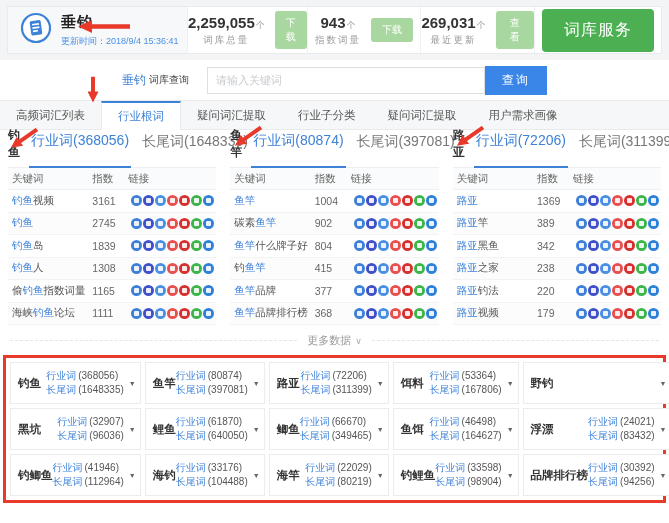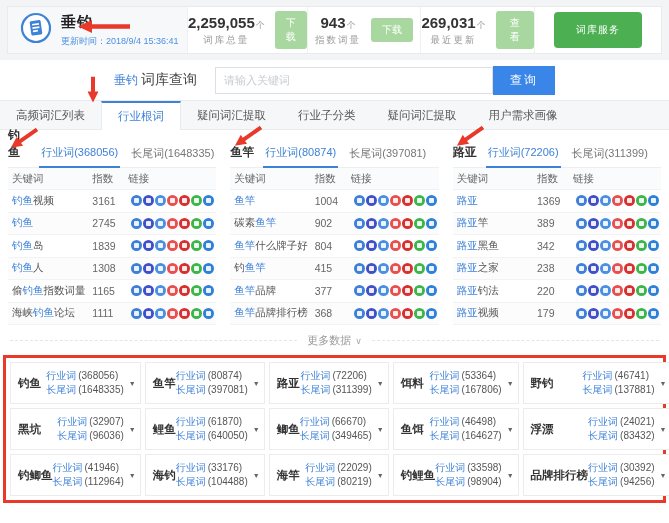--- a/index.html
+++ b/index.html
@@ -10,38 +10,38 @@
   .hsec{display:flex;align-items:center;justify-content:center;border-right:1px solid #eef0f2}
   .logo-sec{width:180px;background:#f7f8fa;justify-content:flex-start;padding-left:12px;gap:9px}
   .title{font-size:15px;font-weight:bold;color:#222;letter-spacing:1px}
   .upd{font-size:9px;color:#4a90e2;margin-top:3px}
   .stat{flex:1}
   .num{font-size:15px;font-weight:bold;color:#333;text-align:center;white-space:nowrap}
   .unit{font-size:9px;color:#999;font-weight:normal;margin-left:1px}
   .slabel{font-size:9.5px;color:#999;margin-top:2px;text-align:center;letter-spacing:2px}
   .sbtn{background:#a8d7a0;color:#fff;border:none;font-size:10px;padding:5px 11px;border-radius:3px;margin-left:10px;cursor:pointer}
   .svc{width:126px;border-right:none}
-  .svc-btn{background:#4cb052;color:#fff;border:none;font-size:10px;padding:11px 22px;border-radius:4px;cursor:pointer;letter-spacing:1px}
+  .svc-btn{background:#4cb052;color:#fff;border:none;font-size:16px;padding:11px 22px;border-radius:4px;cursor:pointer;letter-spacing:1px}
   
   .searchrow{height:40px;display:flex;align-items:center;justify-content:center;background:#fff}
   .skw{color:#3e82d8;font-size:12px;margin-right:3px}
-  .slbl{color:#444;font-size:14px;margin-right:18px}
+  .slbl{color:#444;font-size:10px;margin-right:18px}
   .sinput{width:278px;height:27px;border:1px solid #dcdfe3;padding:0 8px;font-size:11px;color:#333;outline:none}
   .sinput::placeholder{color:#c8ccd0}
   .qbtn{width:62px;height:29px;background:#3a85e8;color:#fff;border:none;font-size:12px;cursor:pointer;letter-spacing:2px}
   
   .tabs{height:30px;background:#f6f7f8;border-top:1px solid #e8eaec;border-bottom:1px solid #e8eaec;display:flex}
   .tab{padding:0 16px;line-height:29px;font-size:11.5px;color:#555;cursor:pointer;white-space:nowrap}
   .tab.active{background:#fff;color:#3e82d8;border-left:1px solid #e8eaec;border-right:1px solid #e8eaec;border-top:2px solid #3e82d8;line-height:26px;margin-bottom:-1px}
   
   .cols{display:flex;gap:14px;padding:8px 8px 0}
   .col{flex:1;min-width:0}
   .colhead{display:flex;align-items:flex-end;gap:9px;border-bottom:1px solid #eee;padding-top:8px;height:30px}
   .cw{font-size:12px;font-weight:bold;color:#333;padding-bottom:6px}
-  .ct{font-size:11px;color:#777;padding:0 2px 6px;cursor:pointer;white-space:nowrap}
+  .ct{font-size:14px;color:#777;padding:0 2px 16px;cursor:pointer;white-space:nowrap}
   .ct.active{color:#3e82d8;border-bottom:2px solid #3e82d8;margin-bottom:-1px}
   .thead,.trow{display:flex;align-items:center;font-size:10.5px}
   .thead{background:#fafbfc;color:#666;height:22px;border-bottom:1px solid #f0f1f3}
   .trow{height:22.5px;border-bottom:1px solid #f2f3f5}
   .trow:nth-child(even){background:#fcfcfd}
   .c-kw{flex:1;padding-left:4px}
   .c-idx{width:36px}
   .c-lk{width:88px;text-align:left}
   .kw{flex:1;white-space:nowrap;overflow:hidden;padding-left:4px;color:#555;cursor:pointer}
   .kw .h{color:#3e82d8}
@@ -446,24 +446,20 @@
     <div class="cell">
         <span class="cword">饵料</span>
         <span class="clines">
           <span class="cline"><span class="cl-label">行业词</span><span class="cl-count">(53364)</span></span>
           <span class="cline"><span class="cl-label">长尾词</span><span class="cl-count">(167806)</span></span>
         </span>
         <span class="ccaret">▼</span>
       </div>
     <div class="cell">
         <span class="cword">野钓</span>
-        <span class="clines">
-          <span class="cline"><span class="cl-label">行业词</span><span class="cl-count">(46741)</span></span>
-          <span class="cline"><span class="cl-label">长尾词</span><span class="cl-count">(137881)</span></span>
-        </span>
         <span class="ccaret">▼</span>
       </div>
     <div class="cell">
         <span class="cword">黑坑</span>
         <span class="clines">
           <span class="cline"><span class="cl-label">行业词</span><span class="cl-count">(32907)</span></span>
           <span class="cline"><span class="cl-label">长尾词</span><span class="cl-count">(96036)</span></span>
         </span>
         <span class="ccaret">▼</span>
       </div>

